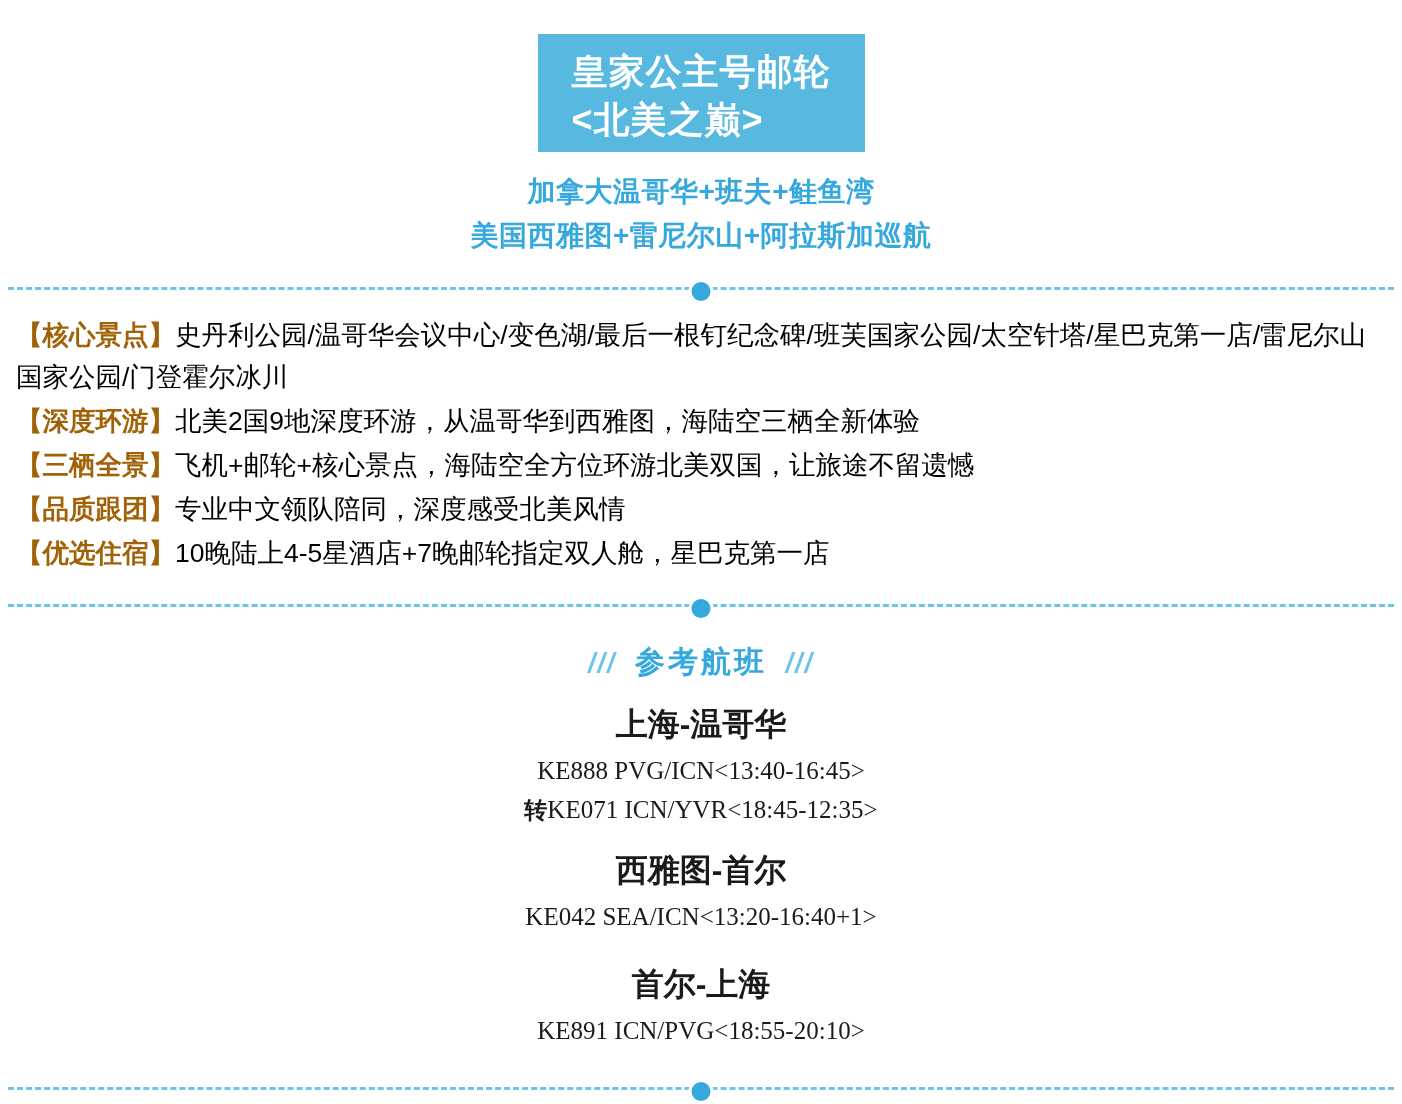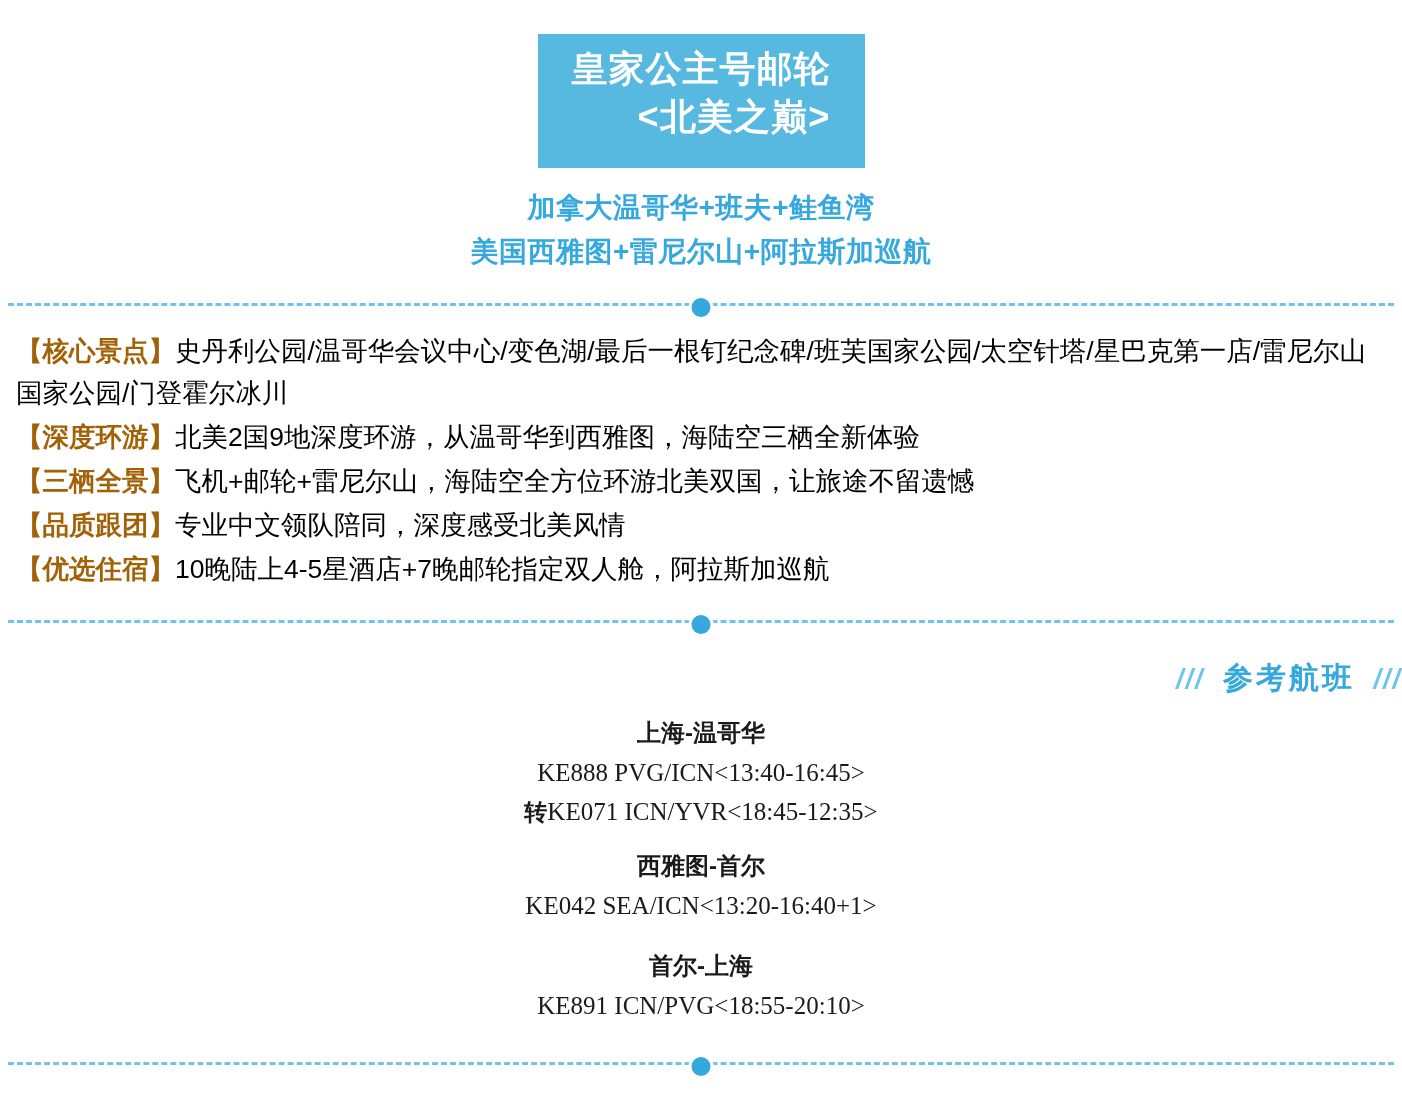--- a/index.html
+++ b/index.html
@@ -26,24 +26,23 @@
     display: flex;
     justify-content: center;
     padding-top: 34px;
   }
   .title-banner {
     background: #57b9e0;
     color: #ffffff;
     font-size: 36px;
     font-weight: bold;
     line-height: 1.34;
-    text-align: right;
-    padding: 14px 34px 24px 34px;
+    text-align: left;
+    padding: 14px 34px 8px 34px;
     letter-spacing: 1px;
-    font-family: Liberation Mono, monospace;
   }
   .title-line2 {
     display: block;
   }
 
   
   .subtitle {
     text-align: center;
     color: #35a8dd;
     font-size: 28px;
@@ -92,21 +91,21 @@
   .hl-label {
     color: #a16207;
     font-weight: bold;
   }
   .hl-text {
     color: #000000;
   }
 
   
   .section-head {
-    text-align: right;
+    text-align: center;
     margin-top: 22px;
     margin-bottom: 10px;
   }
   .section-head .slashes {
     color: #6ec5e8;
     font-weight: bold;
     font-size: 27px;
     font-style: italic;
     letter-spacing: 2px;
   }
@@ -116,21 +115,21 @@
     font-size: 30px;
     letter-spacing: 3px;
     margin: 0 14px;
   }
 
   .flight-group {
     text-align: center;
     margin-top: 14px;
   }
   .flight-route {
-    font-size: 24px;
+    font-size: 32px;
     font-weight: bold;
     color: #1a1a1a;
     line-height: 1.7;
   }
   .flight-detail {
     font-family: "Liberation Serif", serif;
     font-size: 25px;
     color: #1a1a1a;
     line-height: 1.55;
   }
@@ -170,27 +169,27 @@
   </div>
 
   <div class="highlights">
     <div class="hl-row">
       <span class="hl-label">【核心景点】</span><span class="hl-text">史丹利公园/温哥华会议中心/变色湖/最后一根钉纪念碑/班芙国家公园/太空针塔/星巴克第一店/雷尼尔山国家公园/门登霍尔冰川</span>
     </div>
     <div class="hl-row">
       <span class="hl-label">【深度环游】</span><span class="hl-text">北美2国9地深度环游，从温哥华到西雅图，海陆空三栖全新体验</span>
     </div>
     <div class="hl-row">
-      <span class="hl-label">【三栖全景】</span><span class="hl-text">飞机+邮轮+雷尼尔山，海陆空全方位环游北美双国，让旅途不留遗憾</span>
+      <span class="hl-label">【三栖全景】</span><span class="hl-text">飞机+邮轮+核心景点，海陆空全方位环游北美双国，让旅途不留遗憾</span>
     </div>
     <div class="hl-row">
       <span class="hl-label">【品质跟团】</span><span class="hl-text">专业中文领队陪同，深度感受北美风情</span>
     </div>
     <div class="hl-row">
-      <span class="hl-label">【优选住宿】</span><span class="hl-text">10晚陆上4-5星酒店+7晚邮轮指定双人舱，阿拉斯加巡航</span>
+      <span class="hl-label">【优选住宿】</span><span class="hl-text">10晚陆上4-5星酒店+7晚邮轮指定双人舱，星巴克第一店</span>
     </div>
   </div>
 
   <div class="divider">
     <div class="line"></div>
     <div class="dot"></div>
   </div>
 
   <div class="section-head">
     <span class="slashes">///</span>

